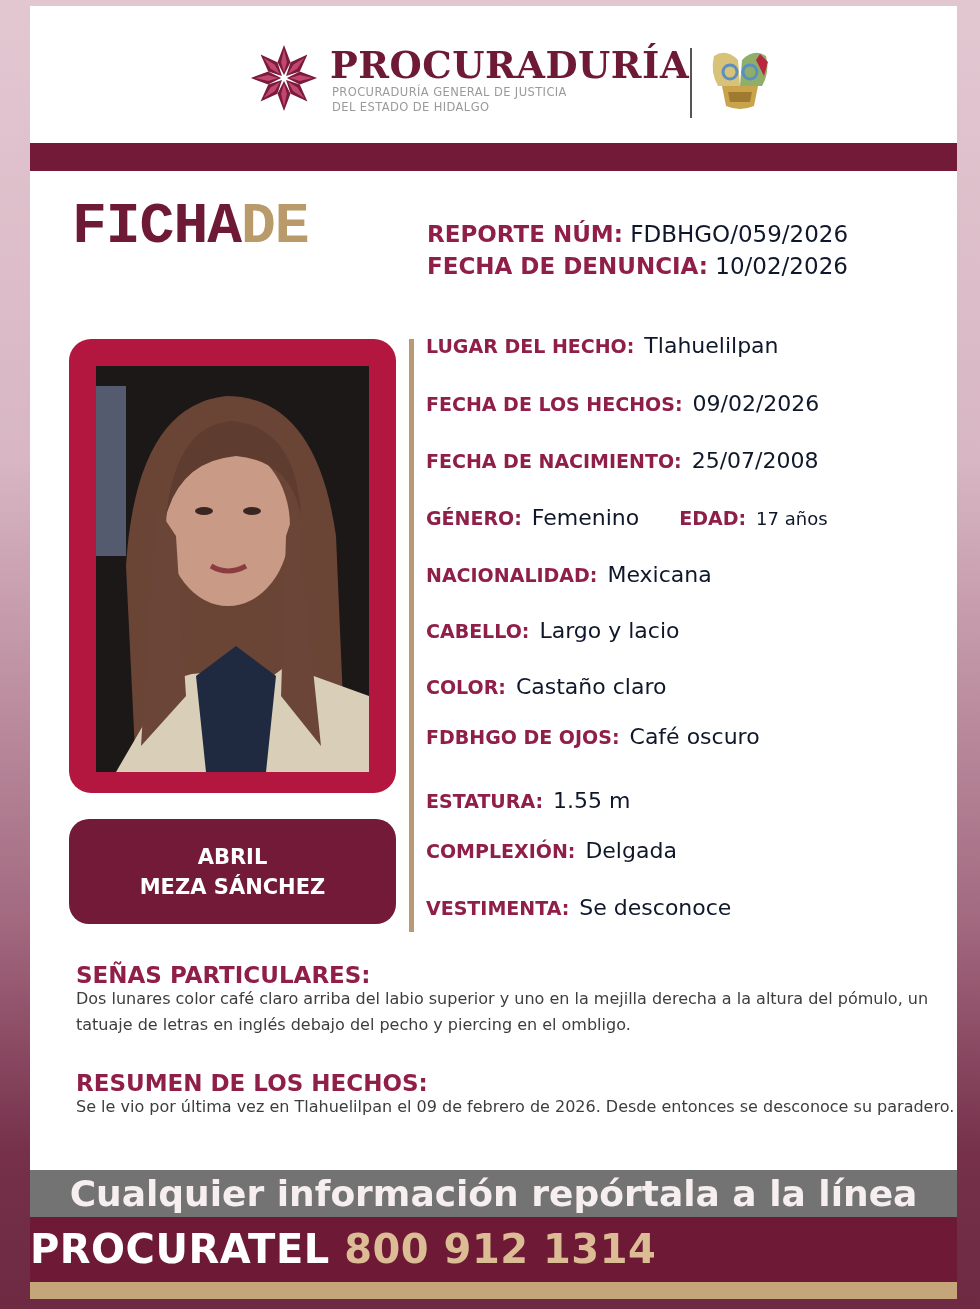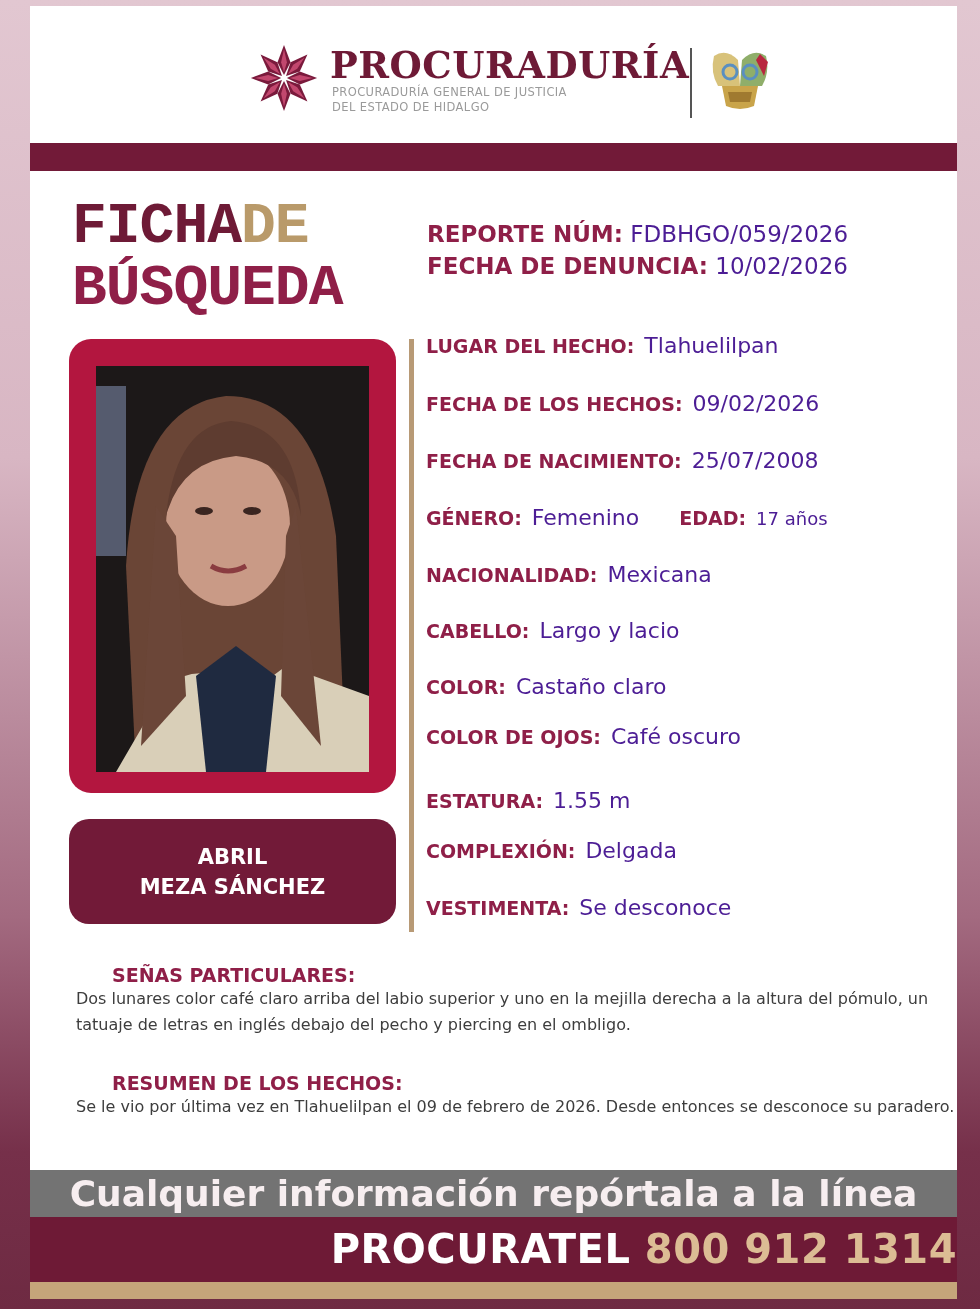--- a/index.html
+++ b/index.html
@@ -36,21 +36,21 @@
     font-family: Liberation Mono, monospace; font-weight: bold;
     line-height: 62px; letter-spacing: -1px;
   }
   .title-line1 { font-size: 58px; color: #6e1a36; }
   .title-line1 .de { color: #b99a6a; }
   .title-line2 { font-size: 58px; color: #8f1f48; }
 
   
   .report { position: absolute; left: 397px; top: 212px; font-size: 23px; line-height: 32px; }
   .lbl { font-weight: bold; color: #8f1f48; }
-  .val { color: #4c1d95; font-weight: normal; }
+  .val { color: #0f172a; font-weight: normal; }
 
   
   .photo-frame {
     position: absolute; left: 39px; top: 333px; width: 327px; height: 454px;
     background: #b3163f; border-radius: 22px;
   }
   .photo {
     position: absolute; left: 27px; top: 27px; width: 273px; height: 406px;
     overflow: hidden; background: #1b1717;
   }
@@ -65,31 +65,31 @@
   .vline { position: absolute; left: 379px; top: 333px; width: 5px; height: 593px; background: #b89a76; }
   .details { position: absolute; left: 396px; top: 327px; }
   .row { position: absolute; left: 0; white-space: nowrap; font-size: 21px; }
   .row .lbl { font-size: 19px; margin-right: 10px; }
   .row .val { font-size: 22px; }
   .row .val.small { font-size: 18px; }
   .row .lbl2 { margin-left: 40px; }
 
   
   .section { position: absolute; left: 46px; width: 880px; }
-  .sec-title { font-weight: bold; color: #8f1f48; font-size: 19px; line-height: 22px; margin-left: 36px; }
+  .sec-title { font-weight: bold; color: #8f1f48; font-size: 23px; line-height: 22px; }
   .sec-text { color: #3d3d3d; font-size: 16px; line-height: 26px; }
 
   
   .footer-a {
     position: absolute; left: 0; top: 1164px; width: 100%; height: 47px; background: #737373;
     color: #f7eef0; font-size: 36px; font-weight: bold; text-align: center; line-height: 47px;
   }
   .footer-b {
     position: absolute; left: 0; top: 1211px; width: 100%; height: 65px; background: #6e1a36;
-    text-align: right; line-height: 65px; font-size: 40px; font-weight: bold; letter-spacing: 0.5px;
+    text-align: left; line-height: 65px; font-size: 40px; font-weight: bold; letter-spacing: 0.5px;
   }
   .footer-b .proc { color: #ffffff; }
   .footer-b .num { color: #dcbc94; }
   .footer-c { position: absolute; left: 0; top: 1276px; width: 100%; height: 17px; background: #c5a57a; }
 </style>
 </head>
 <body>
 
 <div class="card">
 
@@ -123,21 +123,20 @@
       <circle cx="42" cy="26" r="7" fill="none" stroke="#5a8fc0" stroke-width="3"></circle>
       <path d="M14,40 L50,40 L46,60 Q32,66 18,60 Z" fill="#c9a44a"></path>
       <path d="M20,46 L44,46 L42,56 L22,56 Z" fill="#a07a30"></path>
     </svg>
   </div>
 
   <div class="top-bar"></div>
 
   <div class="title-wrap">
     <div class="title-line1"><span>FICHA</span><span class="de">DE</span></div>
-    <div class="title-line2">BÚSQUEDA</div>
   </div>
 
   <div class="report">
     <div>
       <span class="lbl">REPORTE NÚM:</span>
       <span class="val">FDBHGO/059/2026</span>
     </div>
     <div>
       <span class="lbl">FECHA DE DENUNCIA:</span>
       <span class="val">10/02/2026</span>
@@ -185,21 +184,21 @@
     <div class="row" style="top:229px">
       <span class="lbl">NACIONALIDAD:</span><span class="val">Mexicana</span>
     </div>
     <div class="row" style="top:285px">
       <span class="lbl">CABELLO:</span><span class="val">Largo y lacio</span>
     </div>
     <div class="row" style="top:341px">
       <span class="lbl">COLOR:</span><span class="val">Castaño claro</span>
     </div>
     <div class="row" style="top:391px">
-      <span class="lbl">COLOR DE OJOS:</span><span class="val">Café oscuro</span>
+      <span class="lbl">FDBHGO DE OJOS:</span><span class="val">Café oscuro</span>
     </div>
     <div class="row" style="top:455px">
       <span class="lbl">ESTATURA:</span><span class="val">1.55 m</span>
     </div>
     <div class="row" style="top:505px">
       <span class="lbl">COMPLEXIÓN:</span><span class="val">Delgada</span>
     </div>
     <div class="row" style="top:562px">
       <span class="lbl">VESTIMENTA:</span><span class="val">Se desconoce</span>
     </div>

